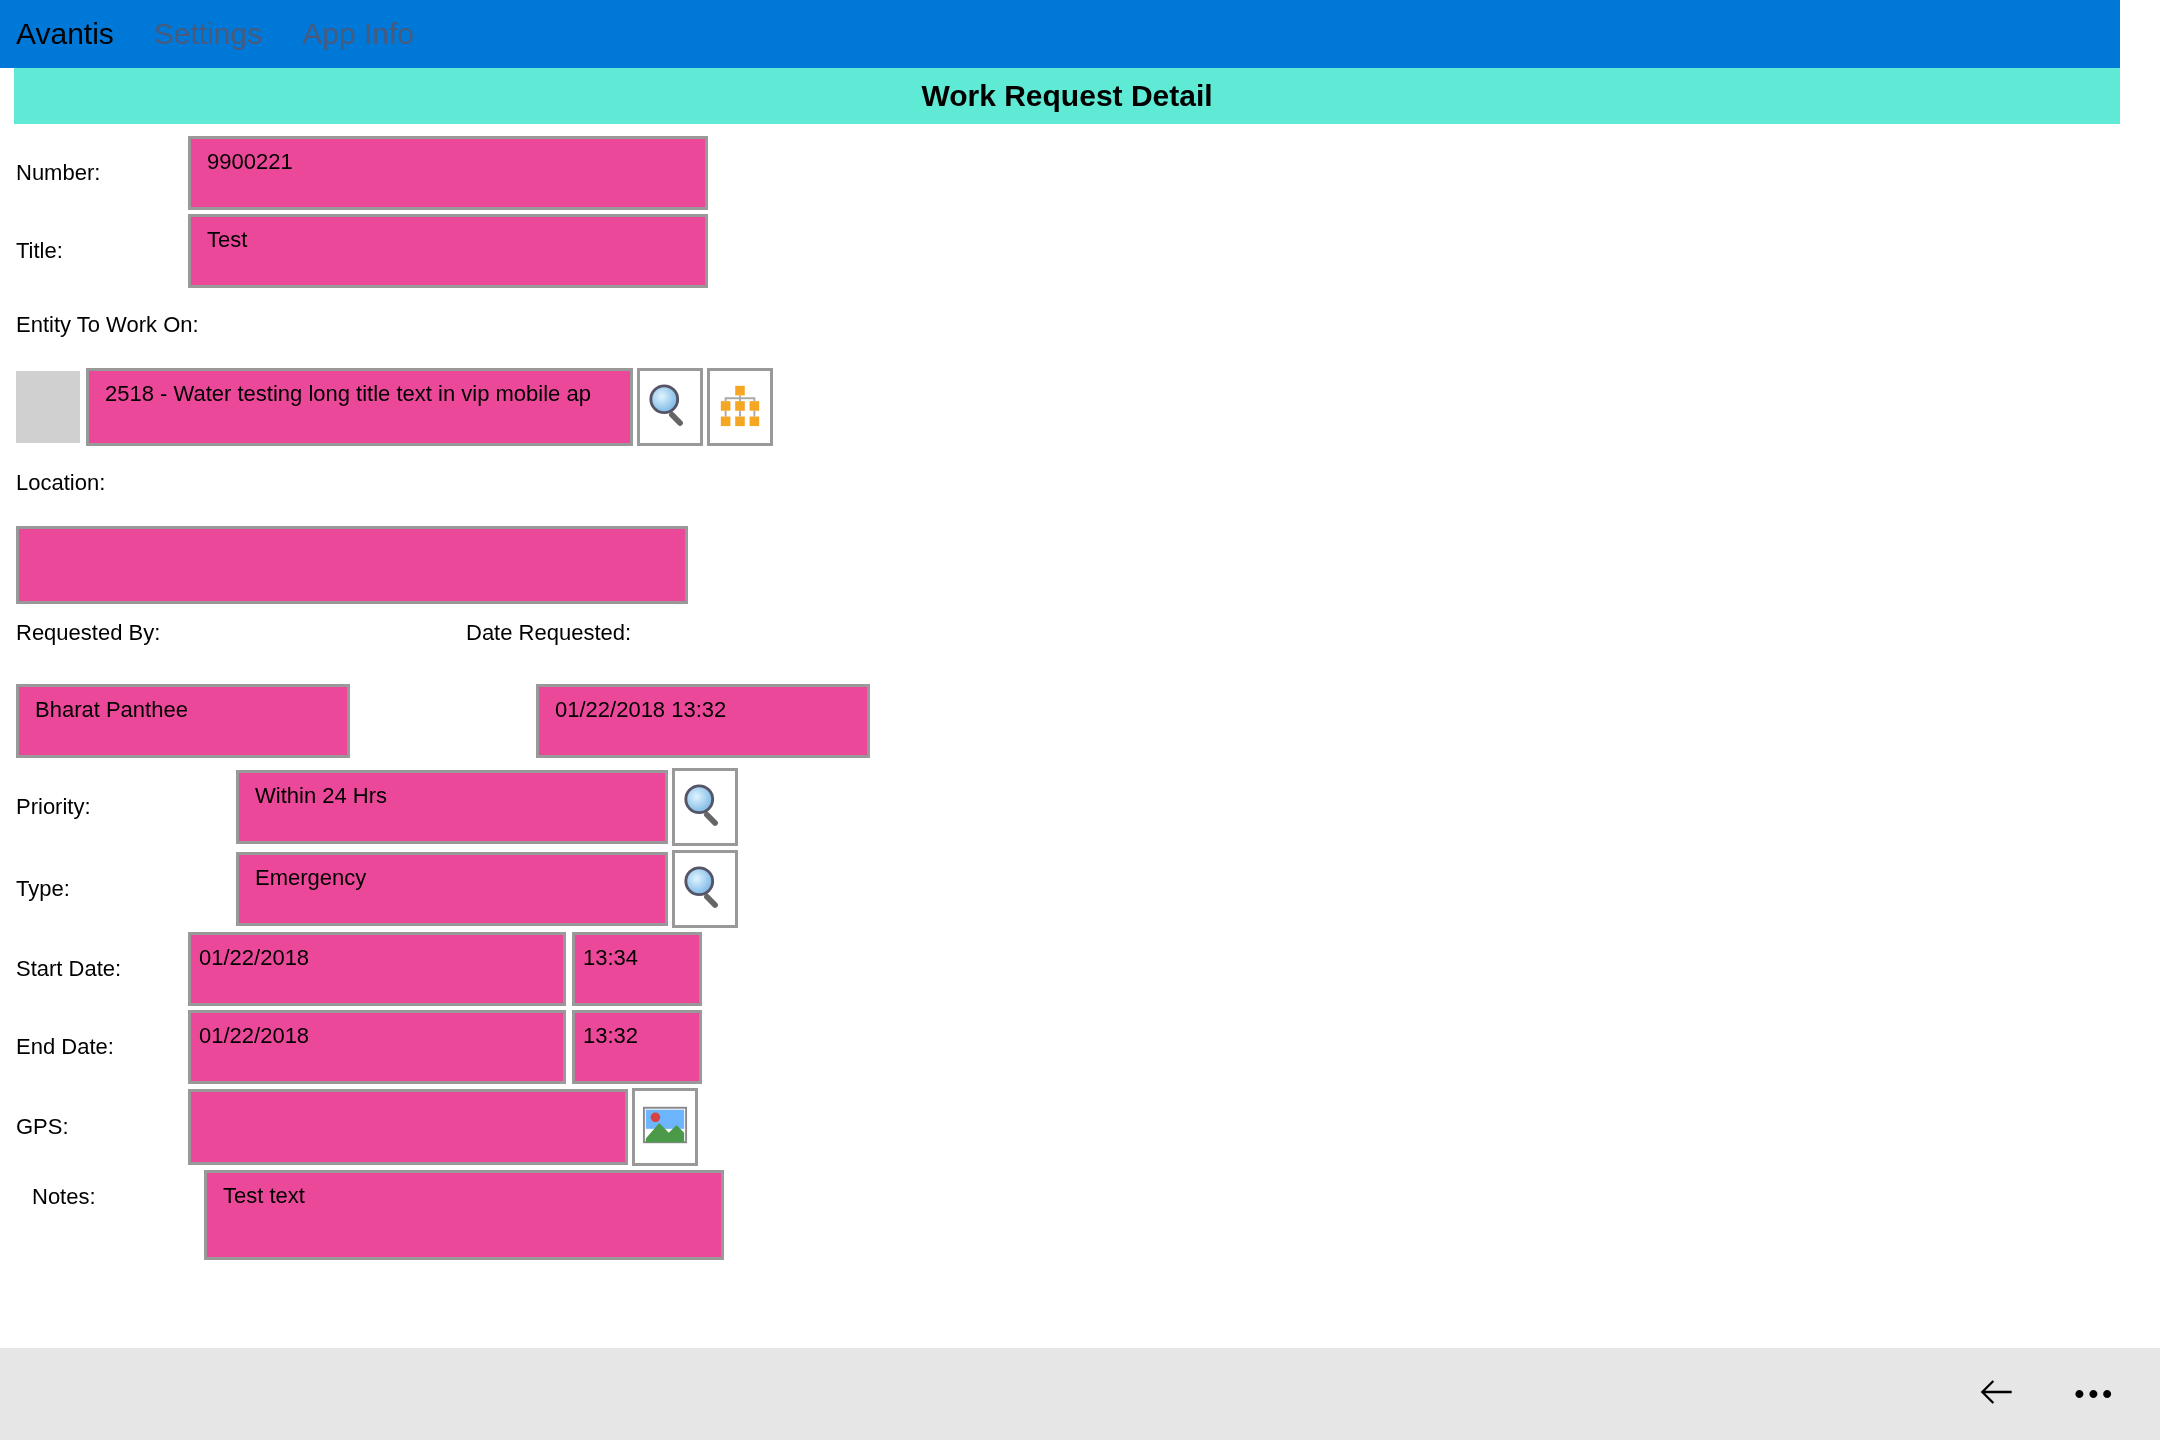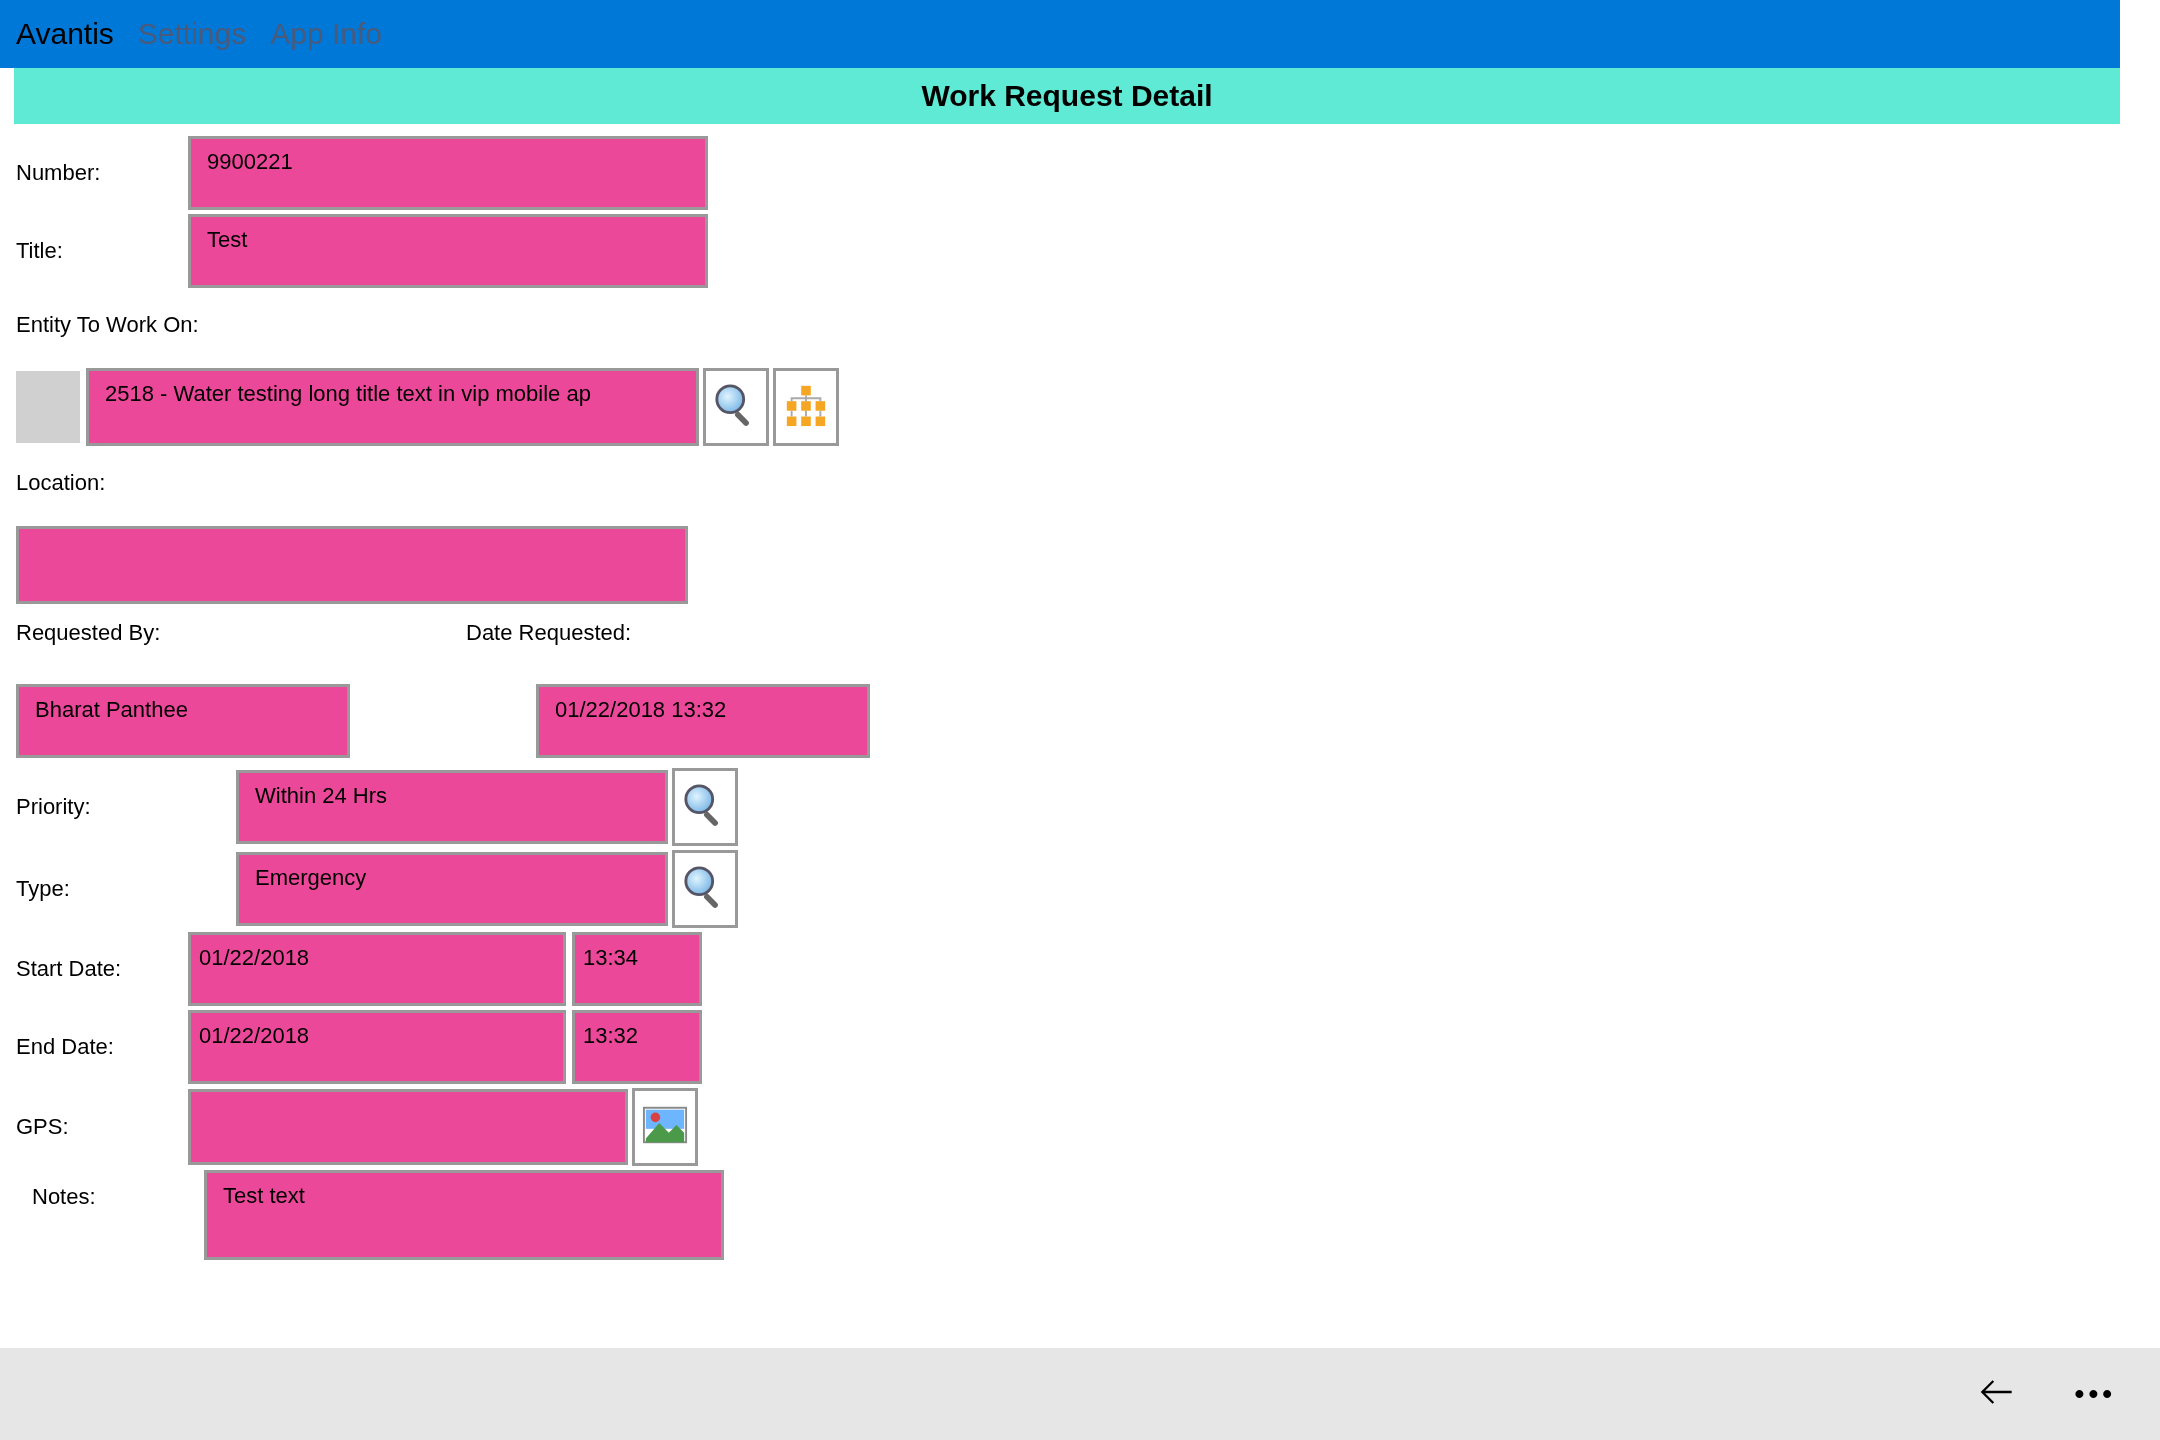--- a/index.html
+++ b/index.html
@@ -12,21 +12,21 @@
     background: #fff;
     overflow: hidden;
     position: relative;
   }
   .topbar {
     background: #0078D7;
     height: 68px;
     display: flex;
     align-items: center;
     padding-left: 16px;
-    gap: 24px;
+    gap: 40px;
   }
   .topbar .nav-item {
     font-size: 30px;
     color: #4a5a7a;
     cursor: pointer;
   }
   .topbar .nav-item.active { color: #000; }
   .right-strip {
     position: absolute;
     right: 0;
@@ -68,21 +68,21 @@
     margin-bottom: 8px;
   }
   .textbox {
     border: 3px solid #999;
     background: #ec4899;
     font-size: 22px;
     padding: 10px 16px;
     color: #000;
   }
   .textbox.big { width: 520px; height: 74px; }
-  .textbox.entity { width: 613px; height: 78px; overflow: hidden; white-space: nowrap; }
+  .textbox.entity { width: 547px; height: 78px; overflow: hidden; white-space: nowrap; }
   .textbox.location { width: 672px; height: 78px; }
   .textbox.req-by { width: 334px; height: 74px; }
   .textbox.req-date { width: 334px; height: 74px; }
   .textbox.priority { width: 432px; height: 74px; margin-left: 48px; }
   .textbox.date { width: 378px; height: 74px; padding-left:8px; }
   .textbox.time { width: 130px; height: 74px; padding-left:8px; }
   .textbox.gps { width: 440px; height: 76px; }
   .textbox.notes { width: 520px; height: 90px; }
   .icon-btn {
     border: 3px solid #999;

